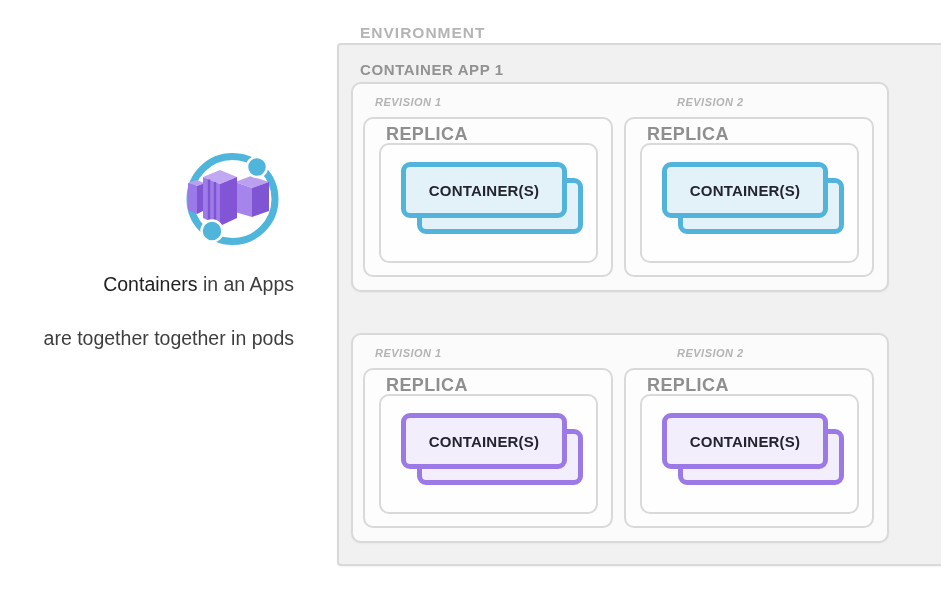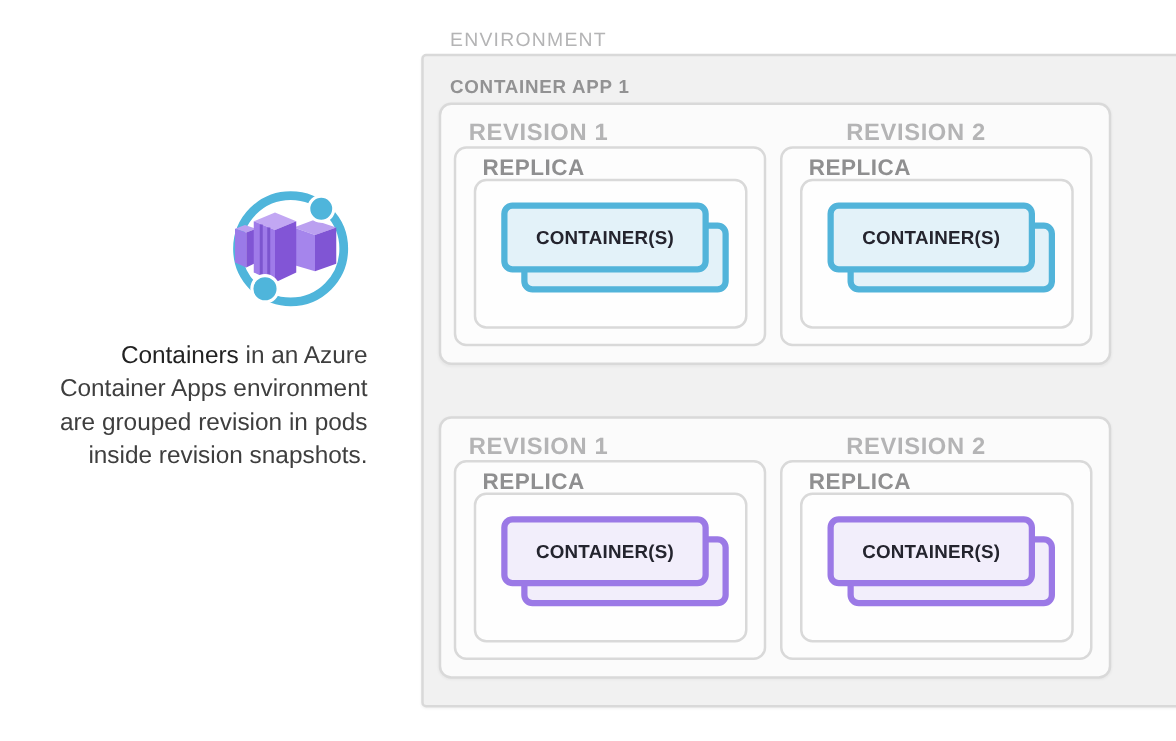--- a/index.html
+++ b/index.html
@@ -14,29 +14,29 @@
   .caption {
     position:absolute; left:2px; top:271px; width:292px;
     text-align:right; font-size:19.5px; line-height:26.8px;
     color:var(--caption-text); font-weight:400;
   }
   .caption strong { color:#222222; font-weight:400; }
 
   
   .env-label {
     position:absolute; left:360px; top:24px;
-    font-size:15.5px; font-weight:400; letter-spacing:1px; color:var(--label-light);
+    font-size:15.5px; font-weight:700; letter-spacing:1px; color:var(--label-light);
   }
   .app-label {
     position:absolute; left:21px;
     font-size:15px; font-weight:700; letter-spacing:0.6px; color:#929293;
   }
   .rev-label {
     position:absolute; top:12px;
-    font-size:19px; font-weight:700; letter-spacing:0.5px; color:var(--label-light);
+    font-size:11px; font-weight:700; letter-spacing:0.5px; color:var(--label-light);font-style:italic;
   }
   .replica-label {
     position:absolute; left:21px; top:5px;
     font-size:18px; font-weight:700; letter-spacing:0.4px; color:var(--label-dark);
   }
 
   
   .env-box {
     position:absolute; left:337px; top:43px; width:628px; height:523px;
     background:var(--env-fill); border:2px solid var(--border-gray); border-radius:4px;
@@ -104,24 +104,23 @@
         <polygon points="45,44 62,37 62,78 45,86" fill="#8255D6"></polygon>
         <line x1="34" y1="39.5" x2="34" y2="80.5" stroke="#7C55CF" stroke-width="2.4"></line>
         <line x1="40" y1="42" x2="40" y2="83.5" stroke="#7C55CF" stroke-width="2.4"></line>
       </g>
 
       <circle cx="82" cy="27" r="10" fill="#4FB5DB" stroke="#ffffff" stroke-width="2.5"></circle>
       <circle cx="37" cy="91" r="10.5" fill="#4FB5DB" stroke="#ffffff" stroke-width="2.5"></circle>
     </svg>
   </div>
 
-  <p class="caption"><strong>Containers</strong><span> in an Azure</span><br>
-    <span>Container Apps environment</span><br>
-    <span>are grouped revision in pods</span><br>
-    <span>inside revision snapshots.</span>
+  <p class="caption"><strong>Containers</strong><span> in an Apps</span><br>
+    <br>
+    <span>are together together in pods</span><br>
   </p>
 
   <div class="env-label">ENVIRONMENT</div>
   <div class="env-box">
 
     <div class="app-label app1-label">CONTAINER APP 1</div>
     <div class="app-box app1 theme-blue">
 
       <div class="rev-label lbl-l">REVISION 1</div>
       <div class="rev-box pos-l">

